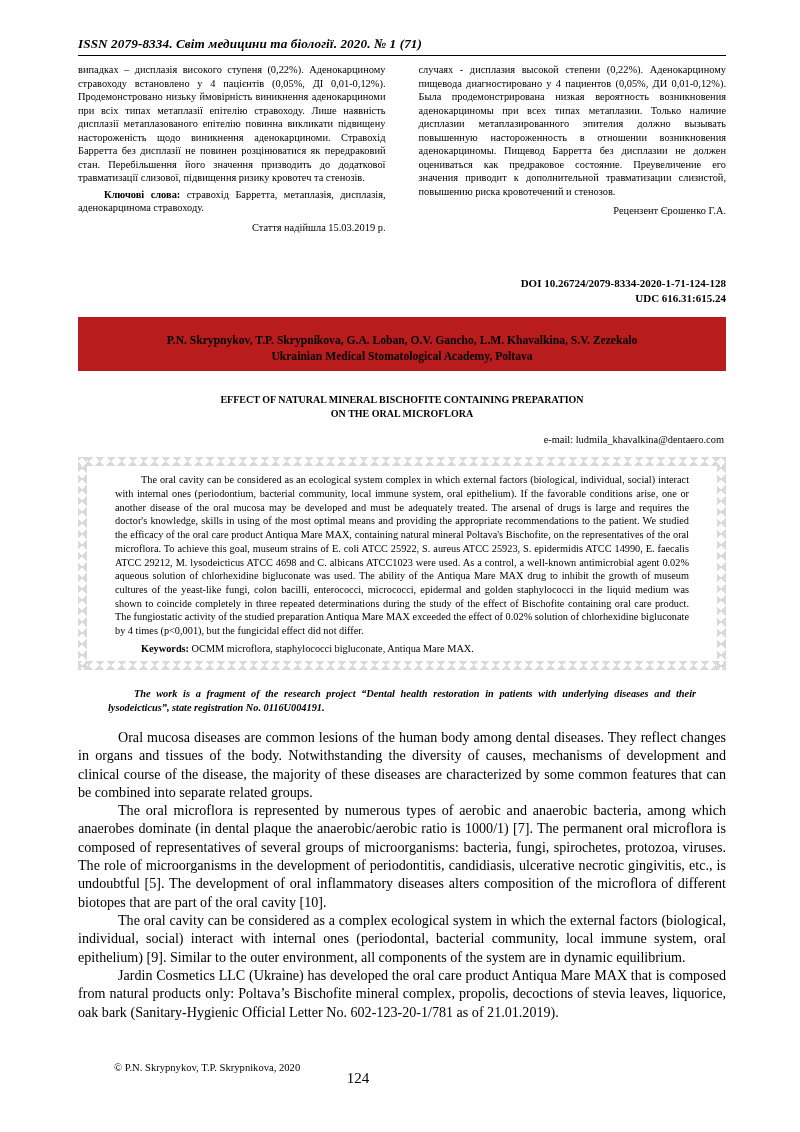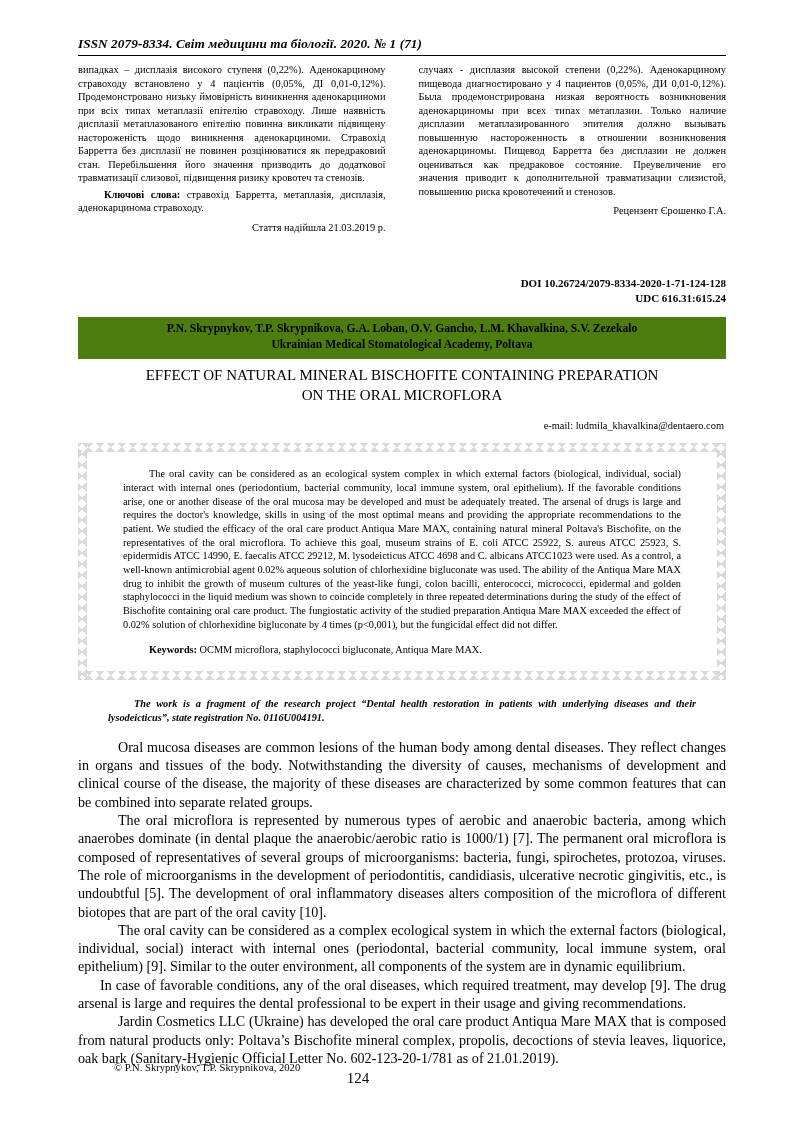--- a/index.html
+++ b/index.html
@@ -76,34 +76,34 @@
     margin-top: 42px;
     font-size: 11px;
     font-weight: bold;
     line-height: 1.35;
     text-align: right;
   }
 
   
   .authors-band {
     margin-top: 11px;
-    background: #4d7c0f;
+    background: #b91c1c;
     text-align: center;
     font-weight: bold;
     font-size: 11.6px;
     line-height: 1.42;
-    padding: 4px 4px 5px 4px;
+    padding: 16px 4px 5px 4px;
   }
 
   
   .article-title {
-    margin-top: 6px;
+    margin-top: 22px;
     text-align: center;
-    font-weight: normal;
-    font-size: 15px;
+    font-weight: bold;
+    font-size: 10px;
     line-height: 1.38;
   }
 
   .email-line {
     margin-top: 14px;
     text-align: right;
     font-size: 10.4px;
     padding-right: 2px;
   }
 
@@ -147,21 +147,21 @@
   .wave-side.left { left: 0; }
   .wave-side.right { right: 0; }
 
   .abstract-inner {
     position: relative;
     padding: 0 30px;
     font-size: 10.3px;
     line-height: 1.33;
     text-align: justify;
   }
-  .abstract-inner p { margin: 12px; }
+  .abstract-inner p { margin: 4px; }
   .abstract-inner p.abs-body { text-indent: 26px; }
   .abstract-inner p.abs-kw { text-indent: 26px; margin-top: 2px; }
 
   
   .funding-note {
     margin-top: 17px;
     padding: 0 30px 0 30px;
     font-style: italic;
     font-weight: bold;
     font-size: 10.3px;
@@ -209,21 +209,21 @@
 <div class="page">
   <div class="content">
 
     <div class="running-head">ISSN 2079-8334. Світ медицини та біології. 2020. № 1 (71)</div>
     <div class="head-rule"></div>
 
     <div class="two-col">
       <div class="col">
         <p>випадках – дисплазія високого ступеня (0,22%). Аденокарциному стравоходу встановлено у 4 пацієнтів (0,05%, ДІ 0,01-0,12%). Продемонстровано низьку ймовірність виникнення аденокарциноми при всіх типах метаплазії епітелію стравоходу. Лише наявність дисплазії метаплазованого епітелію повинна викликати підвищену настороженість щодо виникнення аденокарциноми. Стравохід Барретта без дисплазії не повинен розцінюватися як передраковий стан. Перебільшення його значення призводить до додаткової травматизації слизової, підвищення ризику кровотеч та стенозів.</p>
         <p class="kw"><b>Ключові слова:</b><span> стравохід Барретта, метаплазія, дисплазія, аденокарцинома стравоходу.</span></p>
-        <p class="right-note">Стаття надійшла 21.03.2019 р.</p>
+        <p class="right-note">Стаття надійшла 15.03.2019 р.</p>
       </div>
       <div class="col">
         <p>случаях - дисплазия высокой степени (0,22%). Аденокарциному пищевода диагностировано у 4 пациентов (0,05%, ДИ 0,01-0,12%). Была продемонстрирована низкая вероятность возникновения аденокарциномы при всех типах метаплазии. Только наличие дисплазии метаплазированного эпителия должно вызывать повышенную настороженность в отношении возникновения аденокарциномы. Пищевод Барретта без дисплазии не должен оцениваться как предраковое состояние. Преувеличение его значения приводит к дополнительной травматизации слизистой, повышению риска кровотечений и стенозов.</p>
         <p class="right-note">Рецензент Єрошенко Г.А.</p>
       </div>
     </div>
 
     <div class="doi-block">
       <div>DOI 10.26724/2079-8334-2020-1-71-124-128</div>
       <div>UDC 616.31:615.24</div>
@@ -251,21 +251,20 @@
         <p class="abs-kw"><b>Keywords:</b><span> OCMM microflora, staphylococci bigluconate, Antiqua Mare MAX.</span></p>
       </div>
     </div>
 
     <div class="funding-note">The work is a fragment of the research project “Dental health restoration in patients with underlying diseases and their lysodeicticus”, state registration No. 0116U004191.</div>
 
     <div class="body-text">
       <p class="ind-lg">Oral mucosa diseases are common lesions of the human body among dental diseases. They reflect changes in organs and tissues of the body. Notwithstanding the diversity of causes, mechanisms of development and clinical course of the disease, the majority of these diseases are characterized by some common features that can be combined into separate related groups.</p>
       <p class="ind-lg">The oral microflora is represented by numerous types of aerobic and anaerobic bacteria, among which anaerobes dominate (in dental plaque the anaerobic/aerobic ratio is 1000/1) [7]. The permanent oral microflora is composed of representatives of several groups of microorganisms: bacteria, fungi, spirochetes, protozoa, viruses. The role of microorganisms in the development of periodontitis, candidiasis, ulcerative necrotic gingivitis, etc., is undoubtful [5]. The development of oral inflammatory diseases alters composition of the microflora of different biotopes that are part of the oral cavity [10].</p>
       <p class="ind-lg">The oral cavity can be considered as a complex ecological system in which the external factors (biological, individual, social) interact with internal ones (periodontal, bacterial community, local immune system, oral epithelium) [9]. Similar to the outer environment, all components of the system are in dynamic equilibrium.</p>
-      <p class="ind-sm">In case of favorable conditions, any of the oral diseases, which required treatment, may develop [9]. The drug arsenal is large and requires the dental professional to be expert in their usage and giving recommendations.</p>
       <p class="ind-lg">Jardin Cosmetics LLC (Ukraine) has developed the oral care product Antiqua Mare MAX that is composed from natural products only: Poltava’s Bischofite mineral complex, propolis, decoctions of stevia leaves, liquorice, oak bark (Sanitary-Hygienic Official Letter No. 602-123-20-1/781 as of 21.01.2019).</p>
     </div>
   </div>
 
   <div class="footer">
     <div class="copyright">© P.N. Skrypnykov, T.P. Skrypnikova, 2020</div>
     <div class="folio">124</div>
   </div>
 </div>
 

